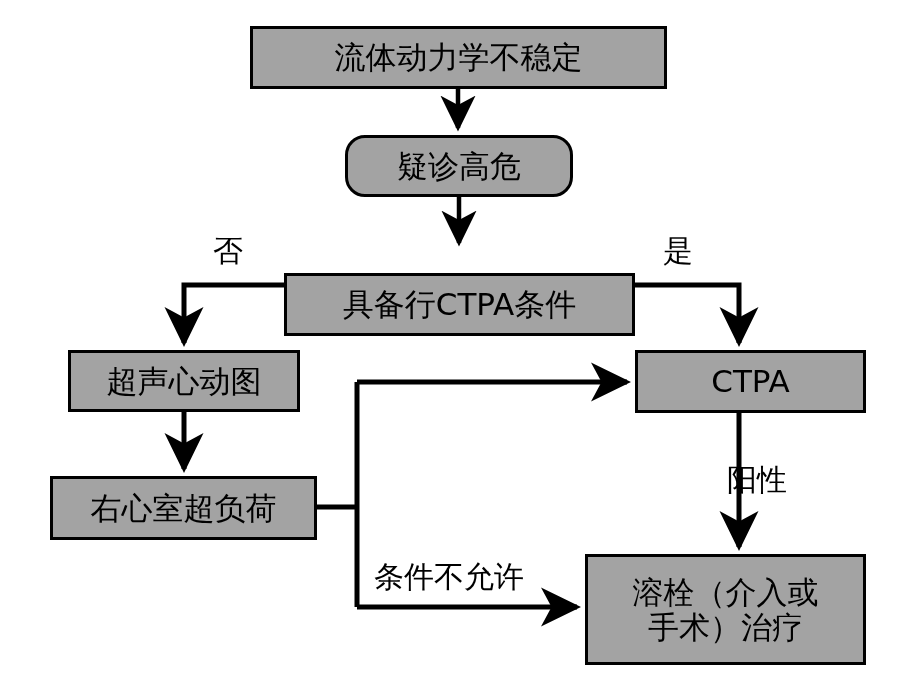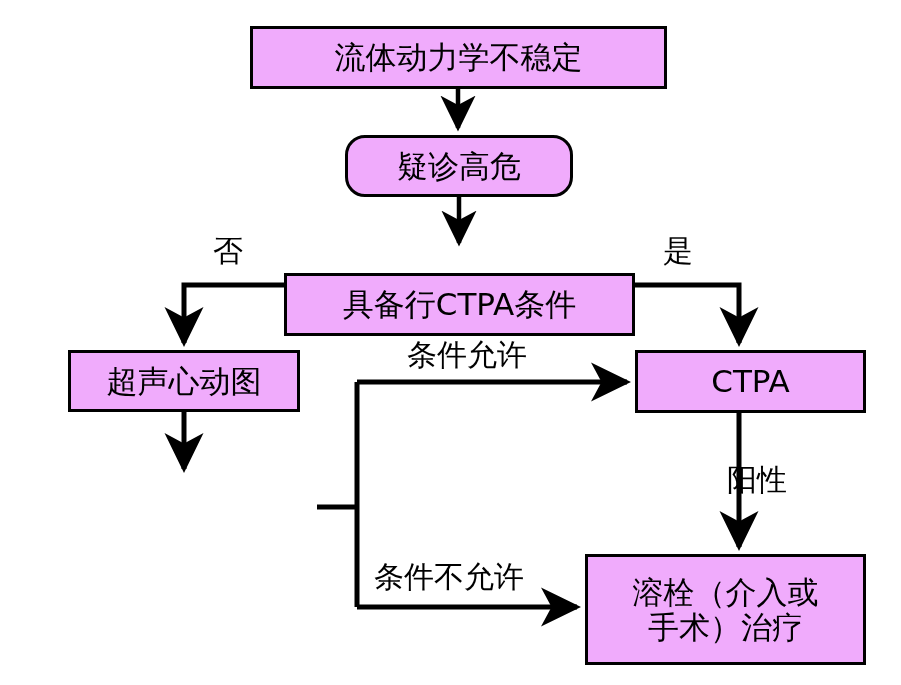--- a/index.html
+++ b/index.html
@@ -14,21 +14,21 @@
     position: relative;
     width: 901px;
     height: 685px;
     background: #ffffff;
     overflow: hidden;
   }
   .node {
     position: absolute;
     box-sizing: border-box;
     border: 3px solid #000000;
-    background: #f0abfc;
+    background: #a3a3a3;
     display: flex;
     align-items: center;
     justify-content: center;
     text-align: center;
     color: #000000;
     font-family: "DejaVu Sans", "Liberation Sans", sans-serif;
     font-size: 31px;
     line-height: 1.12;
     letter-spacing: 0px;
     white-space: pre-line;
@@ -99,29 +99,29 @@
   </svg>
 
   <div class="node" id="node-hemodynamic-instability">流体动力学不稳定</div>
 
   <div class="node" id="node-suspected-high-risk">疑诊高危</div>
 
   <div class="node" id="node-ctpa-feasible">具备行CTPA条件</div>
 
   <div class="node" id="node-echocardiography">超声心动图</div>
 
+  <div class="node" id="node-rv-overload">右心室超负荷</div>
 
   <div class="node" id="node-ctpa">CTPA</div>
 
   <div class="node" id="node-thrombolysis">溶栓（介入或
 手术）治疗</div>
 
   <div class="edge-label" id="label-no">否</div>
 
   <div class="edge-label" id="label-yes">是</div>
 
-  <div class="edge-label" id="label-condition-allow">条件允许</div>
 
   <div class="edge-label" id="label-positive">阳性</div>
 
   <div class="edge-label" id="label-condition-deny">条件不允许</div>
 
 </div>
 
 </body></html>

